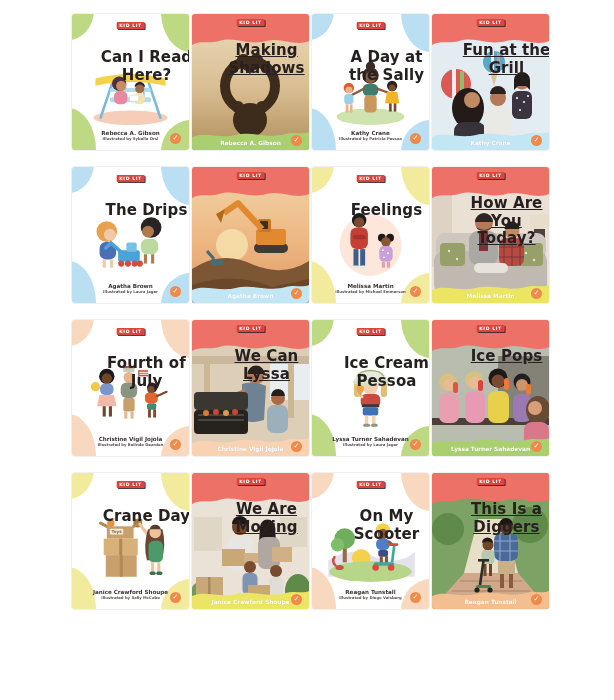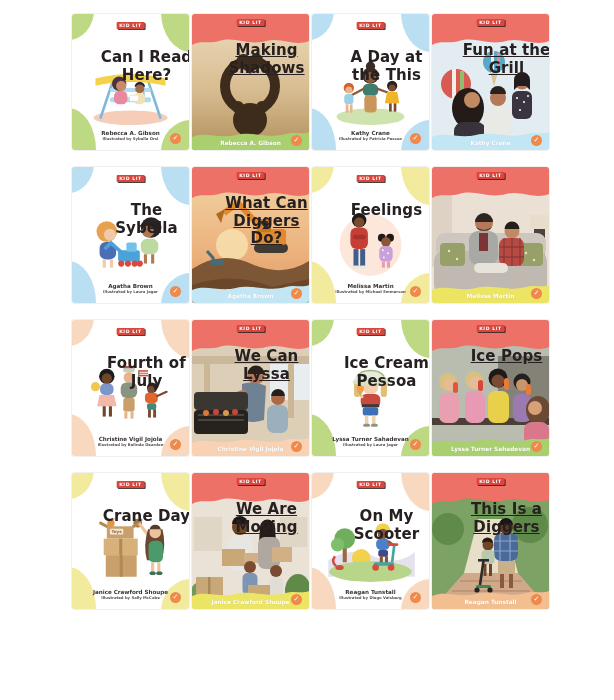--- a/index.html
+++ b/index.html
@@ -111,21 +111,21 @@
     <p class="pauthor">Rebecca A. Gibson</p>
     <span class="check">✓</span>
   </figure>
 
   <figure class="cover illu ib-blue">
     <span class="blob tl"></span>
     <span class="blob tr"></span>
     <span class="blob bl"></span>
     <span class="blob br"></span>
     <span class="kidlit">KID LIT</span>
-    <h3 class="title">A Day at the This</h3>
+    <h3 class="title">A Day at the Sally</h3>
     <div class="art" aria-label="Illustration of a mother holding hands with two children on grass">
       <svg viewBox="0 0 94 66">
         <ellipse cx="47" cy="57" rx="33" ry="8" fill="#cfe3ae"></ellipse>
         <circle cx="47" cy="8" r="4.5" fill="#3a2a24"></circle>
         <circle cx="47" cy="17" r="8" fill="#3a2a24"></circle>
         <circle cx="47" cy="19" r="5.5" fill="#8a5a3c"></circle>
         <rect x="39.5" y="25" width="15" height="12" rx="5" fill="#3f7d6e"></rect>
         <rect x="41" y="36" width="12" height="17" rx="4" fill="#c9975c"></rect>
         <path d="M40 30 L29 36 M54 30 L65 34" stroke="#8a5a3c" stroke-width="2.2" stroke-linecap="round"></path>
         <circle cx="26" cy="29" r="5" fill="#d95f2e"></circle>
@@ -182,21 +182,21 @@
     <p class="pauthor">Kathy Crane</p>
     <span class="check">✓</span>
   </figure>
 
   <figure class="cover illu ib-blue">
     <span class="blob tl"></span>
     <span class="blob tr"></span>
     <span class="blob bl"></span>
     <span class="blob br"></span>
     <span class="kidlit">KID LIT</span>
-    <h3 class="title">The Sybella</h3>
+    <h3 class="title">The Drips</h3>
     <div class="art" aria-label="Illustration of two children playing with a blue toy digger with red wheels">
       <svg viewBox="0 0 94 66">
         <circle cx="24" cy="20" r="10" fill="#e8a14e"></circle>
         <circle cx="27" cy="23" r="5.8" fill="#f0c9a8"></circle>
         <rect x="17" y="30" width="16" height="17" rx="6" fill="#4a6fb5"></rect>
         <rect x="20" y="47" width="3" height="8" fill="#f0c9a8"></rect>
             <rect x="27" y="47" width="3" height="8" fill="#f0c9a8"></rect>
         <circle cx="67" cy="16" r="10" fill="#2a2326"></circle>
         <circle cx="64" cy="20" r="5.8" fill="#b07a50"></circle>
         <rect x="57" y="27" width="17" height="15" rx="6" fill="#bcd9a0"></rect>
@@ -237,21 +237,20 @@
         <path d="M70 62 L46 36 L32 46" stroke="#e0892f" stroke-width="6" fill="none" stroke-linejoin="round"></path>
         <path d="M33 42 l-9 5 l5 9 z" fill="#b06a1d"></path>
         <rect x="18" y="92" width="14" height="6" rx="3" fill="#4a6b72"></rect>
         <path d="M22 92 L15 84" stroke="#4a6b72" stroke-width="3"></path>
       </svg>
     </div>
     <svg class="bandtop" viewBox="0 0 117 40" preserveAspectRatio="none">
       <path d="M0 0 H117 V27 C103 33 90 23 74 27 C56 32 44 22 27 27 C17 30 8 26 0 31 Z" fill="#ee7168"></path>
     </svg>
     <span class="kidlit">KID LIT</span>
-    <h3 class="title">What Can Diggers Do?</h3>
     <svg class="bandbot" viewBox="0 0 117 22" preserveAspectRatio="none">
       <path d="M0 9 C13 3 27 11 44 7 C62 3 77 11 94 6 C103 3.5 110 7 117 4 V22 H0 Z" fill="#c3e6f4"></path>
     </svg>
     <p class="pauthor">Agatha Brown</p>
     <span class="check">✓</span>
   </figure>
 
   <figure class="cover illu ib-yellow">
     <span class="blob tl"></span>
     <span class="blob tr"></span>
@@ -310,20 +309,21 @@
         <path d="M72.5 62 a7.5 7.5 0 0 1 15 0 z" fill="#241f1c"></path>
         <rect x="67" y="71" width="25" height="28" rx="7" fill="#b84a42"></rect>
         <path d="M72 71 v28 M80 71 v28 M88 71 v28 M67 80 h25 M67 90 h25" stroke="#7d3436" stroke-width="1"></path>
         <rect x="42" y="96" width="34" height="10" rx="5" fill="#e8e3da"></rect>
       </svg>
     </div>
     <svg class="bandtop" viewBox="0 0 117 40" preserveAspectRatio="none">
       <path d="M0 0 H117 V27 C103 33 90 23 74 27 C56 32 44 22 27 27 C17 30 8 26 0 31 Z" fill="#ee7168"></path>
     </svg>
     <span class="kidlit">KID LIT</span>
+    <h3 class="title">How Are You Today?</h3>
     <svg class="bandbot" viewBox="0 0 117 22" preserveAspectRatio="none">
       <path d="M0 9 C13 3 27 11 44 7 C62 3 77 11 94 6 C103 3.5 110 7 117 4 V22 H0 Z" fill="#ebe563"></path>
     </svg>
     <p class="pauthor">Melissa Martin</p>
     <span class="check">✓</span>
   </figure>
 
   <figure class="cover illu ib-peach">
     <span class="blob tl"></span>
     <span class="blob tr"></span>

